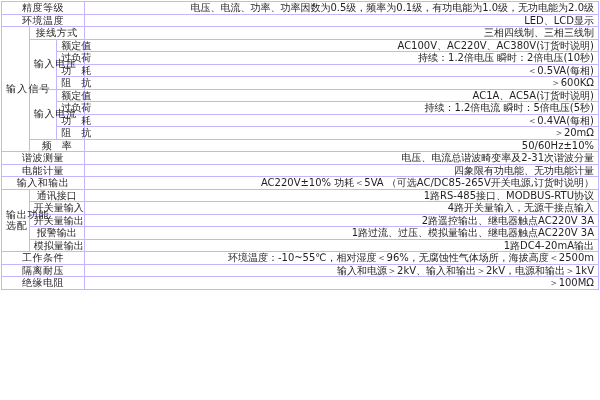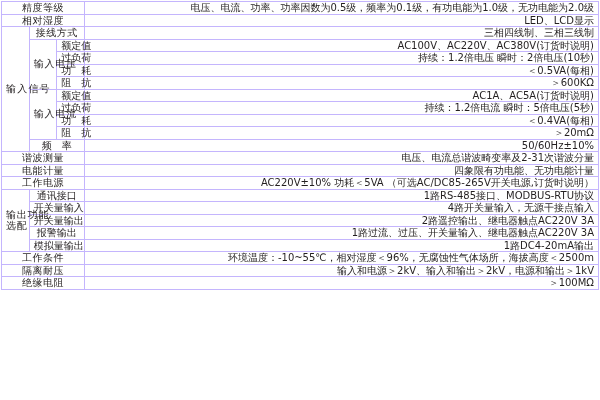--- a/index.html
+++ b/index.html
@@ -58,21 +58,21 @@
 
 <table id="spec-table">
   <tbody>
 
     <tr>
       <td class="lbl c1 wide-label" colspan="3">精度等级</td>
       <td class="val">电压、电流、功率、功率因数为0.5级，频率为0.1级，有功电能为1.0级，无功电能为2.0级</td>
     </tr>
 
     <tr>
-      <td class="lbl c1 wide-label" colspan="3">相对湿度</td>
+      <td class="lbl c1 wide-label" colspan="3">环境温度</td>
       <td class="val">LED、LCD显示</td>
     </tr>
 
     <tr>
       <td class="lbl c1 big-label" rowspan="10">输入信号</td>
       <td class="lbl wide-label" colspan="2">接线方式</td>
       <td class="val">三相四线制、三相三线制</td>
     </tr>
 
     <tr>
@@ -126,40 +126,40 @@
       <td class="lbl c1 wide-label" colspan="3">谐波测量</td>
       <td class="val">电压、电流总谐波畸变率及2-31次谐波分量</td>
     </tr>
 
     <tr>
       <td class="lbl c1 wide-label" colspan="3">电能计量</td>
       <td class="val">四象限有功电能、无功电能计量</td>
     </tr>
 
     <tr>
-      <td class="lbl c1 wide-label" colspan="3">工作电源</td>
+      <td class="lbl c1 wide-label" colspan="3">输入和输出</td>
       <td class="val">AC220V±10%  功耗＜5VA （可选AC/DC85-265V开关电源,订货时说明）</td>
     </tr>
 
     <tr>
       <td class="lbl c1 stack-label" rowspan="5">输出功能<br>选配</td>
       <td class="lbl" colspan="2">通讯接口</td>
       <td class="val">1路RS-485接口、MODBUS-RTU协议</td>
     </tr>
     <tr>
       <td class="lbl" colspan="2">开关量输入</td>
       <td class="val">4路开关量输入，无源干接点输入</td>
     </tr>
     <tr>
       <td class="lbl" colspan="2">开关量输出</td>
       <td class="val">2路遥控输出、继电器触点AC220V 3A</td>
     </tr>
     <tr>
       <td class="lbl" colspan="2">报警输出</td>
-      <td class="val">1路过流、过压、开关量输入、继电器触点AC220V 3A</td>
+      <td class="val">1路过流、过压、模拟量输出、继电器触点AC220V 3A</td>
     </tr>
     <tr>
       <td class="lbl" colspan="2">模拟量输出</td>
       <td class="val">1路DC4-20mA输出</td>
     </tr>
 
     <tr>
       <td class="lbl c1 wide-label" colspan="3">工作条件</td>
       <td class="val">环境温度：-10~55℃，相对湿度＜96%，无腐蚀性气体场所，海拔高度＜2500m</td>
     </tr>

